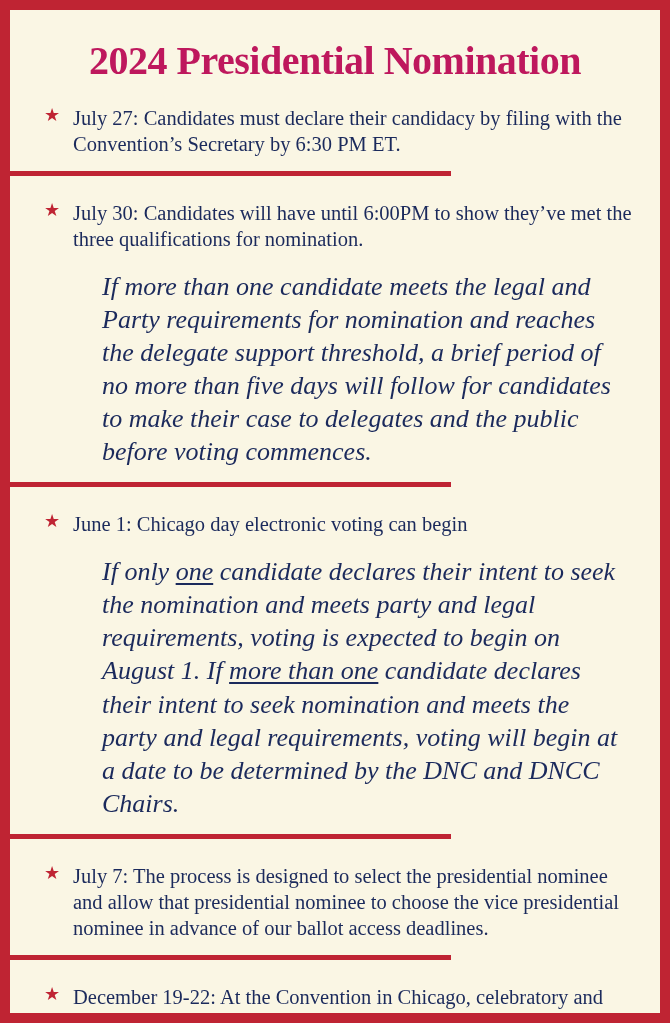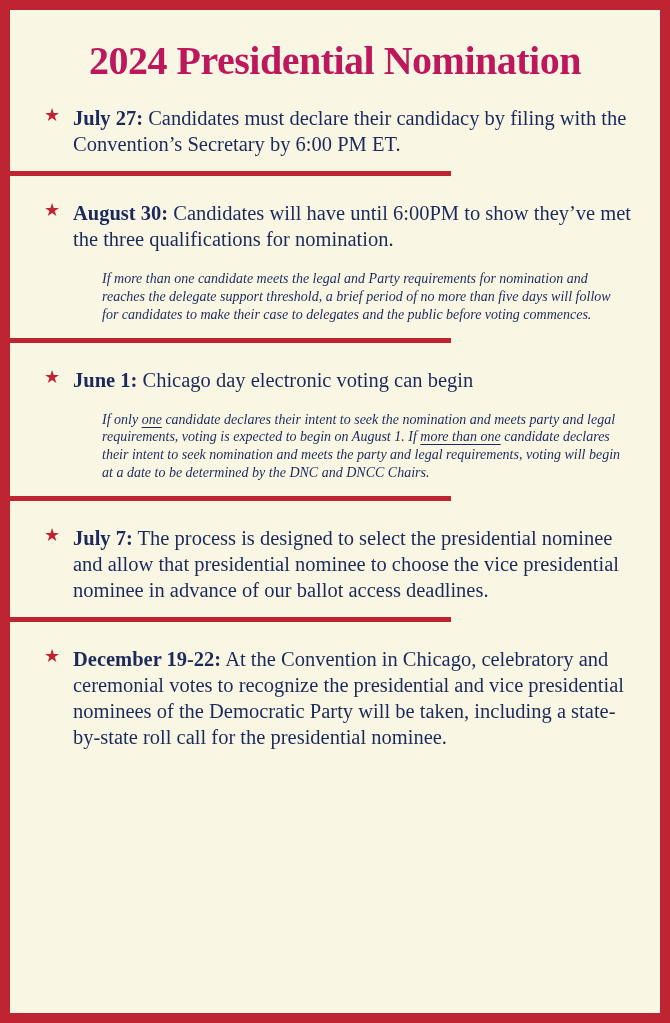--- a/index.html
+++ b/index.html
@@ -30,26 +30,26 @@
     line-height: 1.27;
   }
   .entry .star {
     position: absolute;
     left: 34px;
     top: 1px;
     color: #bf2433;
     font-size: 18px;
     line-height: 1;
   }
-  .entry b { font-weight: 700; }
+  .entry b { font-weight: 400; }
   .entry-1 { margin-top: 22px; }
   .note {
     margin: 18px 38px 0 92px;
     font-style: italic;
-    font-size: 14px;
+    font-size: 26px;
     line-height: 1.27;
     font-family: Liberation Serif, serif;
   }
   .note .u { text-decoration: underline; text-underline-offset: 3px; }
   .divider {
     height: 5px;
     width: 441px;
     margin: 14px 0 0 -10px;
     padding-left: 10px;
     background: #bf2433;
@@ -60,28 +60,28 @@
 </style>
 </head>
 <body>
 
 <h1 class="page-title"><span>2024 Presidential Nomination</span><br>
 </h1>
 
 <div class="entry entry-1">
   <span class="star">★</span>
   <b>July 27:</b>
-  <span>Candidates must declare their candidacy by filing with the Convention’s Secretary by 6:00 PM ET.</span>
+  <span>Candidates must declare their candidacy by filing with the Convention’s Secretary by 6:30 PM ET.</span>
 </div>
 
 <div class="divider"></div>
 
 <div class="entry after-divider">
   <span class="star">★</span>
-  <b>August 30:</b>
+  <b>July 30:</b>
   <span>Candidates will have until 6:00PM to show they’ve met the three qualifications for nomination.</span>
 </div>
 <p class="note">If more than one candidate meets the legal and Party requirements for nomination and reaches the delegate support threshold, a brief period of no more than five days will follow for candidates to make their case to delegates and the public before voting commences.</p>
 
 <div class="divider"></div>
 
 <div class="entry after-divider">
   <span class="star">★</span>
   <b>June 1:</b>
   <span>Chicago day electronic voting can begin</span>

